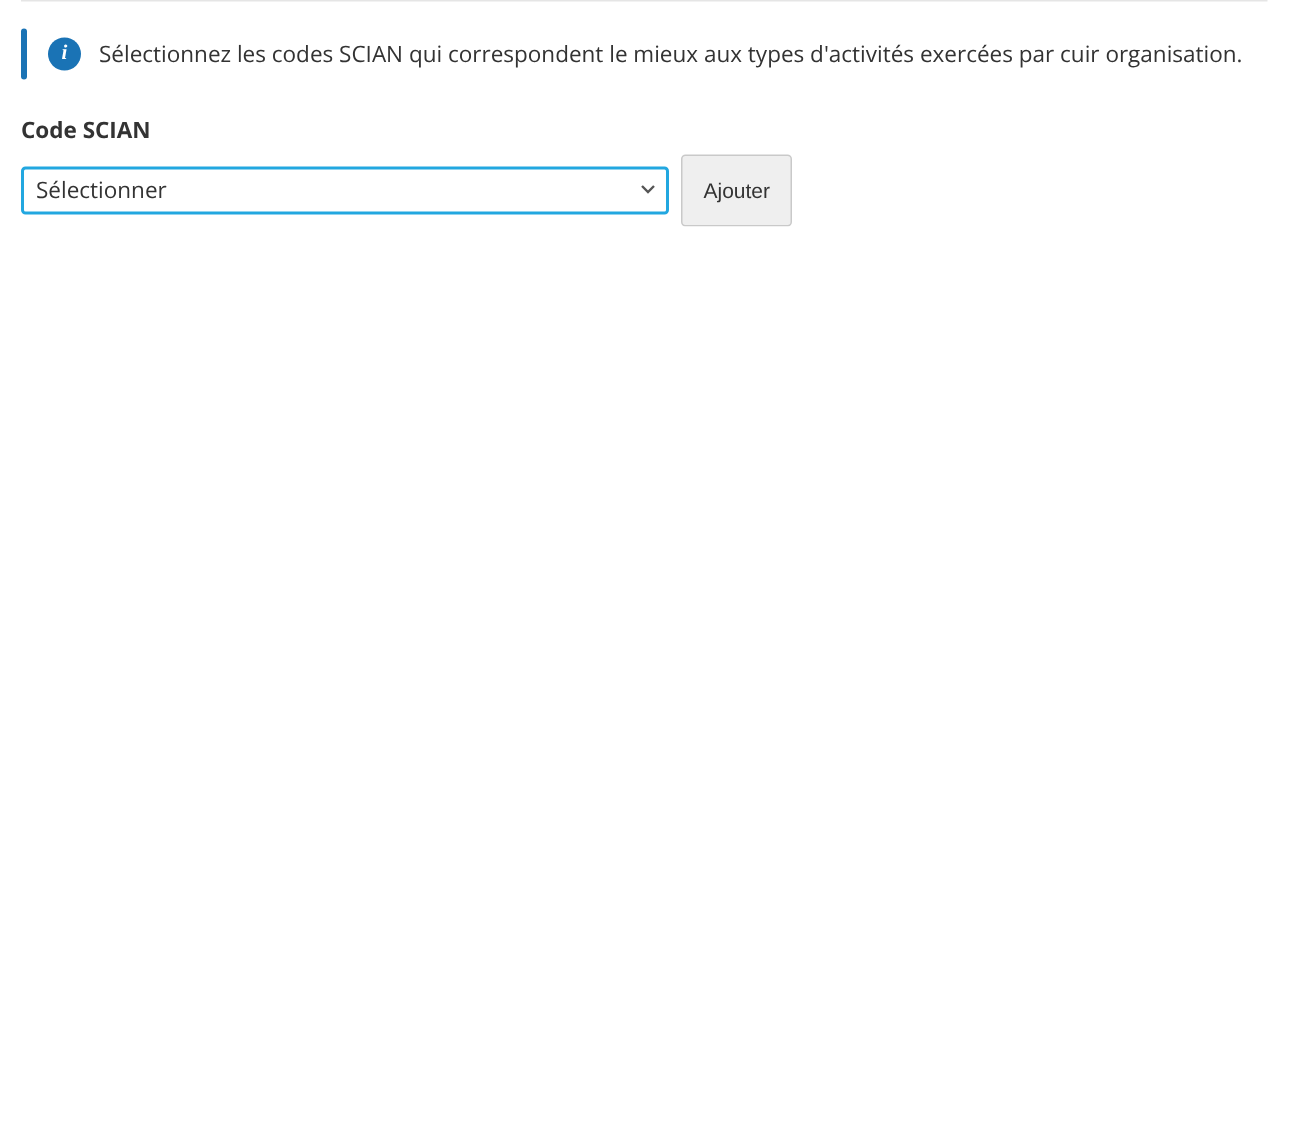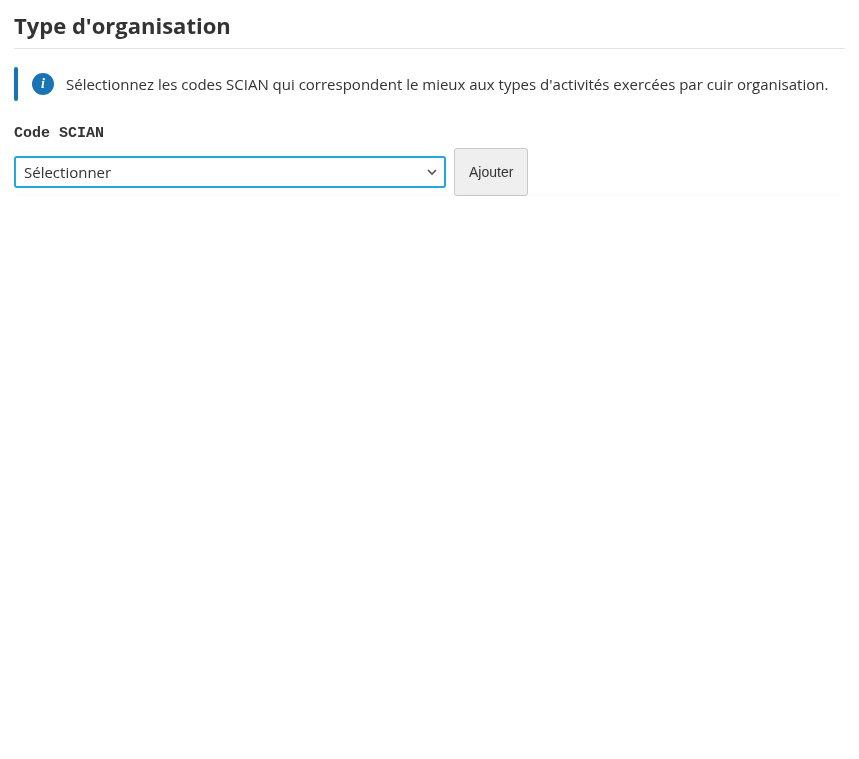--- a/index.html
+++ b/index.html
@@ -24,21 +24,21 @@
   .info-bar { width: 4px; background: #1a73b5; border-radius: 2px; }
   .info-content { display: flex; align-items: center; gap: 12px; padding: 6px 0; }
   .info-icon {
     width: 22px; height: 22px; border-radius: 50%;
     background: #1a73b5; color: #fff;
     display: flex; align-items: center; justify-content: center;
     font-family: Georgia, serif; font-weight: 700; font-style: italic; font-size: 14px;
     flex-shrink: 0;
   }
   .info-text { font-size: 15px; color: #333; }
-  .field-label { font-weight: 700; font-size: 15px; color: #333; margin-bottom: 6px; font-family: Liberation Mono, monospace; }
+  .field-label { font-weight: 700; font-size: 15px; color: #333; margin-bottom: 6px; }
   .field-row { display: flex; gap: 8px; align-items: center; }
   .select-wrap {
     position: relative;
     width: 432px; height: 32px;
     border: 2px solid #22a7e0;
     border-radius: 3px;
     display: flex; align-items: center;
     padding: 0 28px 0 8px;
     background: #fff;
     font-size: 15px; color: #333;
@@ -108,21 +108,20 @@
     z-index: 0;
   }
 </style>
 </head>
 <body>
 
 <div class="bg-dark-bar"></div>
 <div class="bg-table-fragment">le tabl</div>
 
 <div class="container">
-  <h2 class="page-title">Type d'organisation</h2>
   <div class="hr"></div>
 
   <div class="info-row">
     <div class="info-bar"></div>
     <div class="info-content">
       <div class="info-icon">i</div>
       <div class="info-text">Sélectionnez les codes SCIAN qui correspondent le mieux aux types d'activités exercées par cuir organisation.</div>
     </div>
   </div>
 

